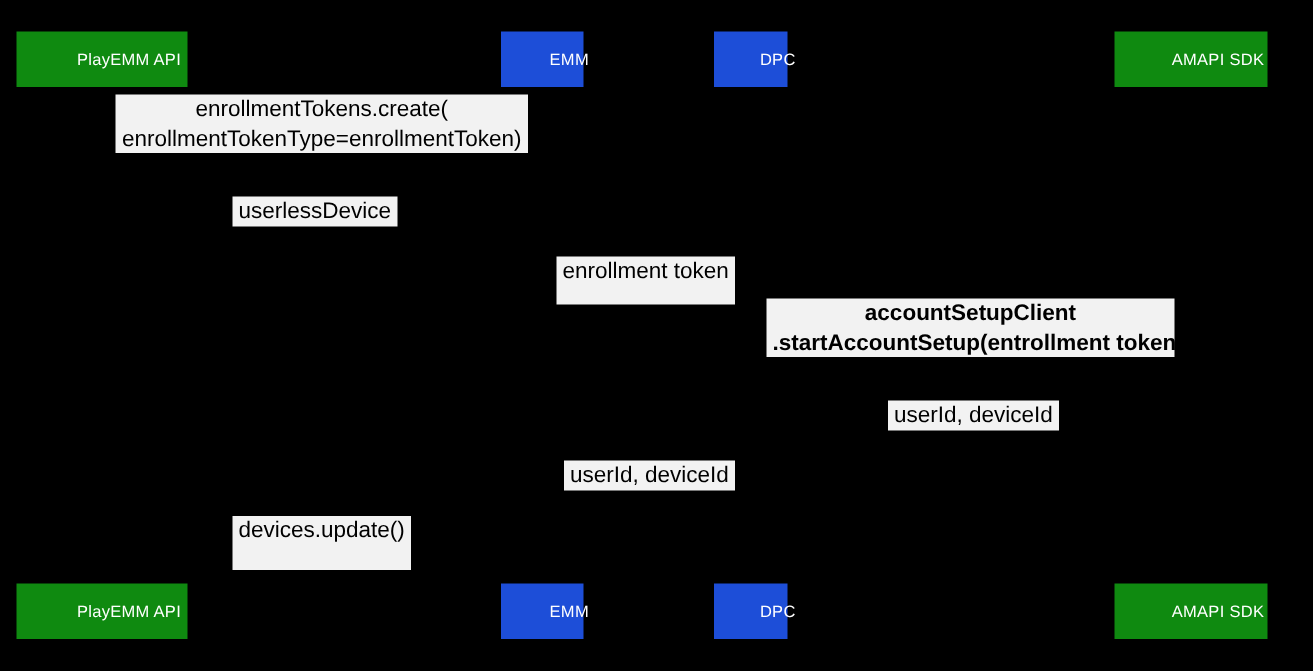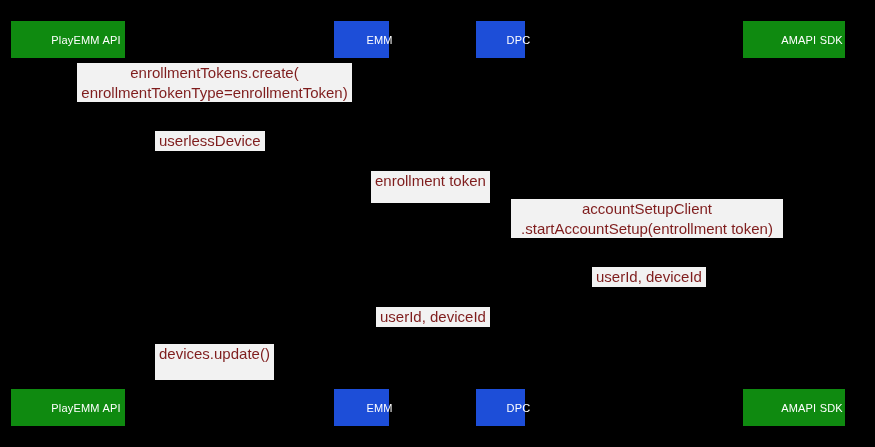--- a/index.html
+++ b/index.html
@@ -26,21 +26,21 @@
     letter-spacing: 0.2px;
     box-sizing: border-box;
     padding-left: 36px;
   }
   .actor.green { background: #0f8a10; }
   .actor.blue  { background: #1d4ed8; }
 
   .msg {
     position: absolute;
     background: #f2f2f2;
-    color: #7f1d1d;
+    color: #000000;
     font-size: 15px;
     line-height: 20px;
     padding: 0 4px;
     text-align: center;
     white-space: nowrap;
     box-sizing: border-box;
   }
   .msg.two-line { line-height: 19.5px; }
 
   
@@ -51,21 +51,21 @@
   
   #actor-b1 { left: 11px;  top: 389px; width: 114px; }
   #actor-b2 { left: 334px; top: 389px; width: 55px;  }
   #actor-b3 { left: 476px; top: 389px; width: 49px;  }
   #actor-b4 { left: 743px; top: 389px; width: 102px; }
 
   
   #msg1 { left: 77px;  top: 63px;  width: 275px; height: 39px; }
   #msg2 { left: 155px; top: 131px; height: 20px; }
   #msg3 { left: 371px; top: 171px; height: 32px; }
-  #msg4 { left: 511px; top: 199px; width: 272px; height: 39px; }
+  #msg4 { left: 511px; top: 199px; width: 272px; height: 39px; font-weight: bold; }
   #msg5 { left: 592px; top: 267px; height: 20px; }
   #msg6 { left: 376px; top: 307px; height: 20px; }
   #msg7 { left: 155px; top: 344px; height: 36px; }
 </style>
 </head>
 <body>
 
 <div id="canvas">
 
   <div id="actor-t1" class="actor green">PlayEMM API</div>

